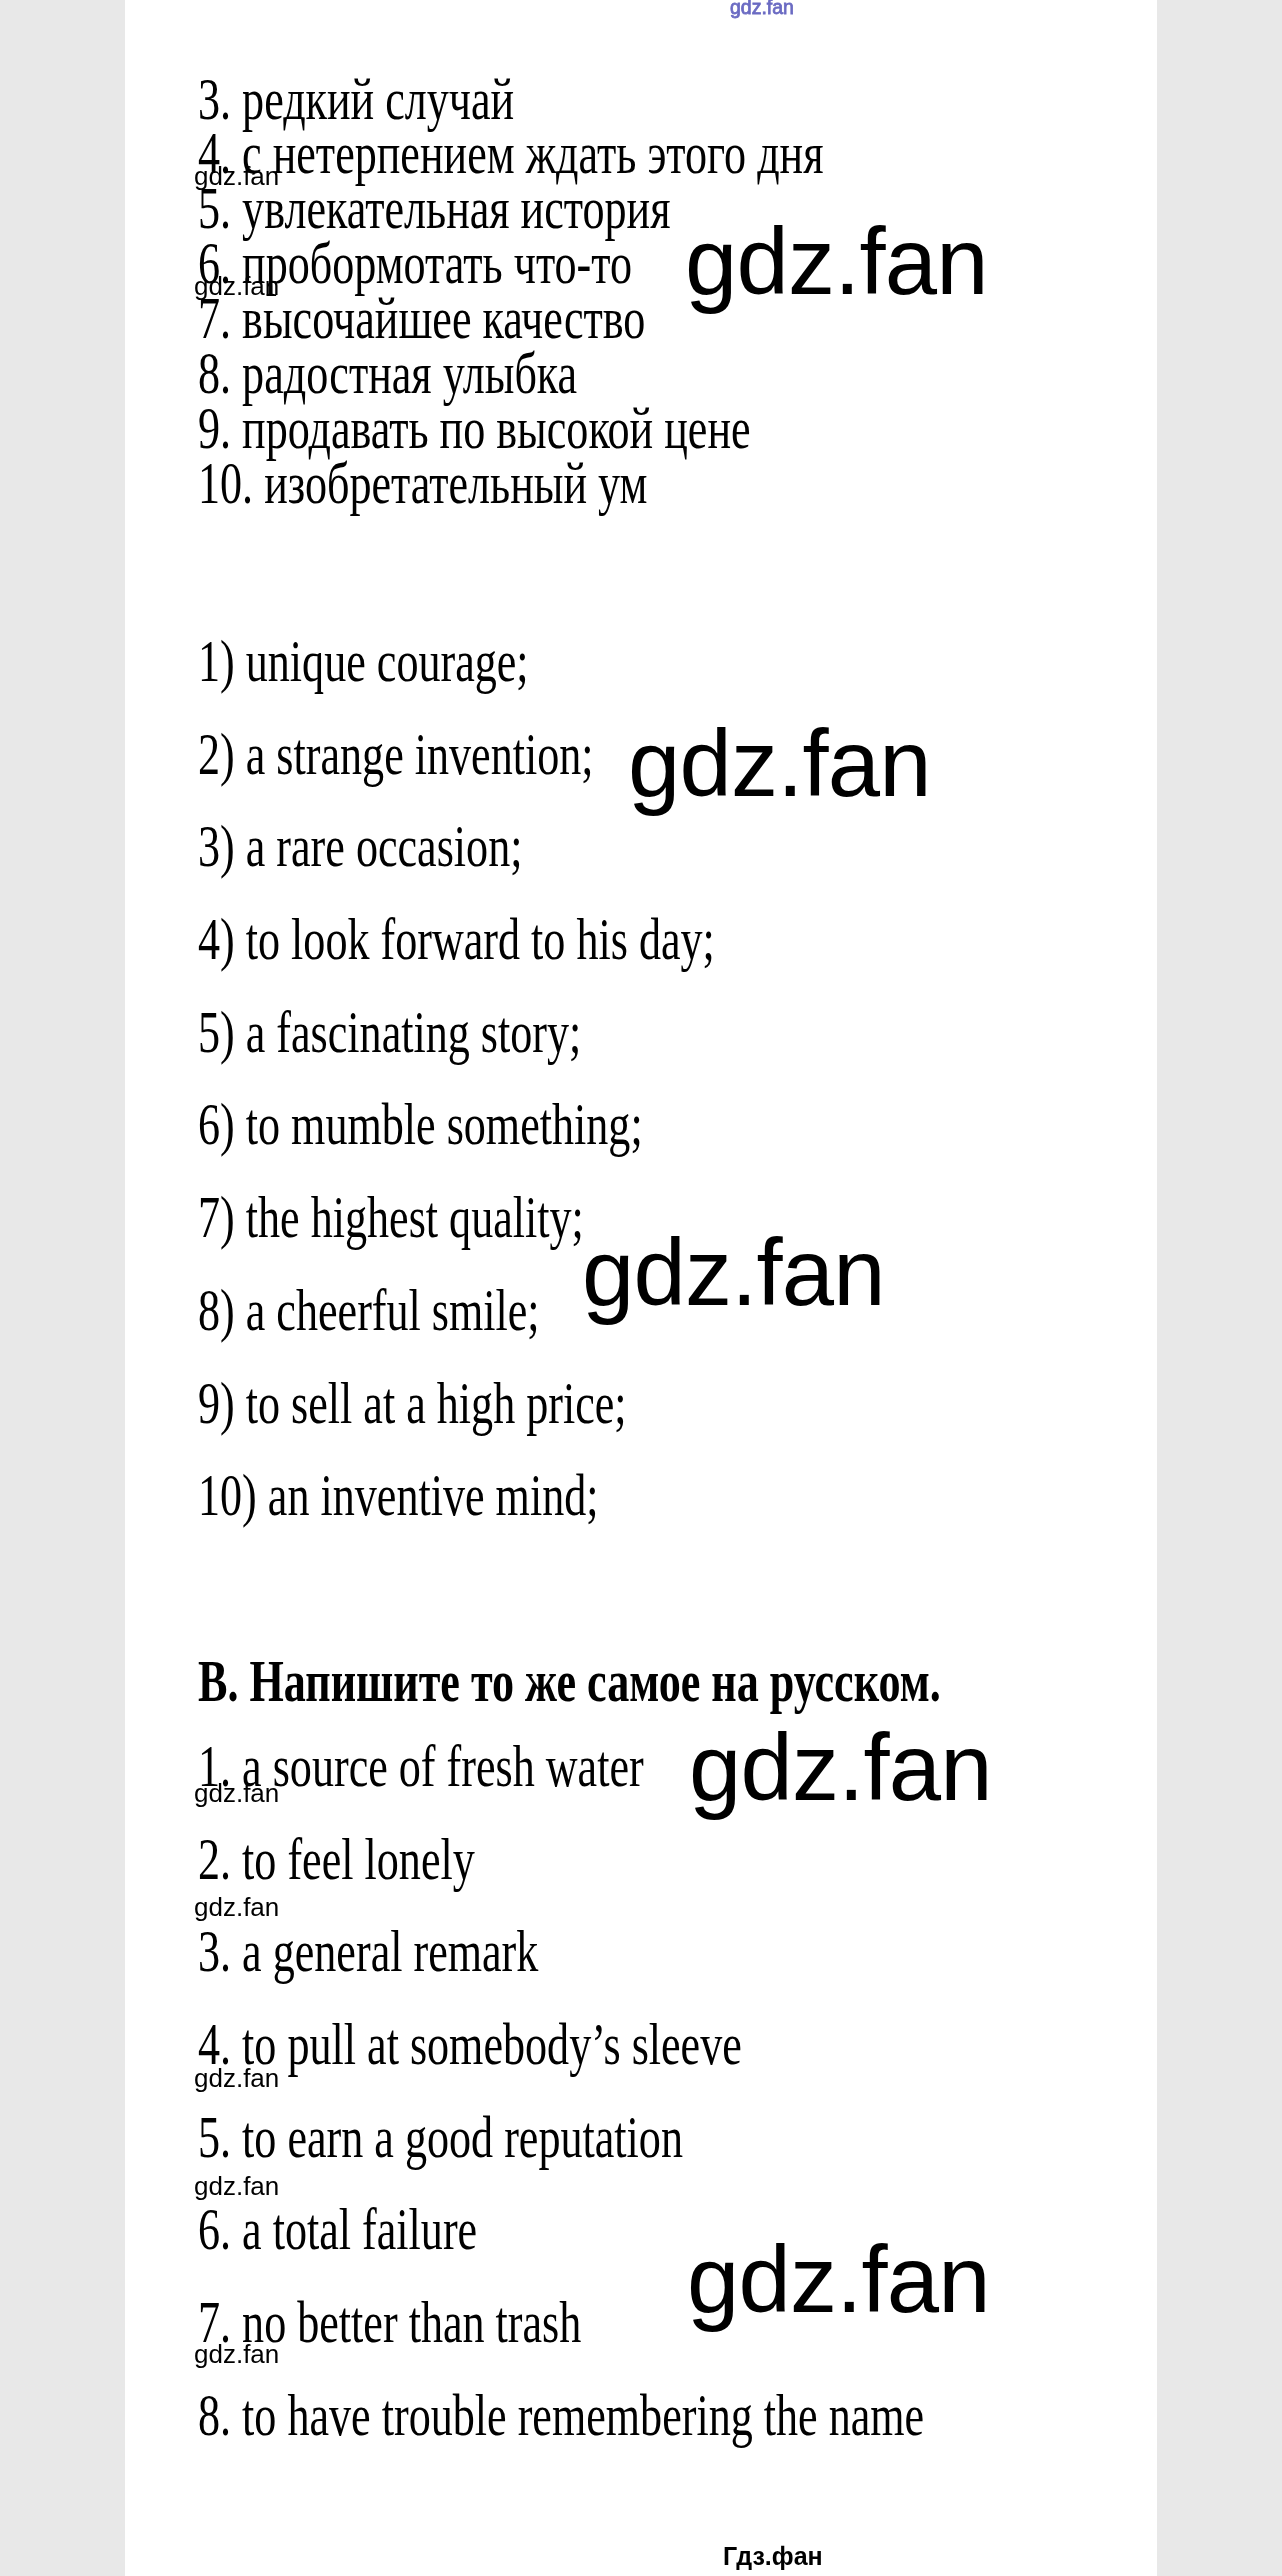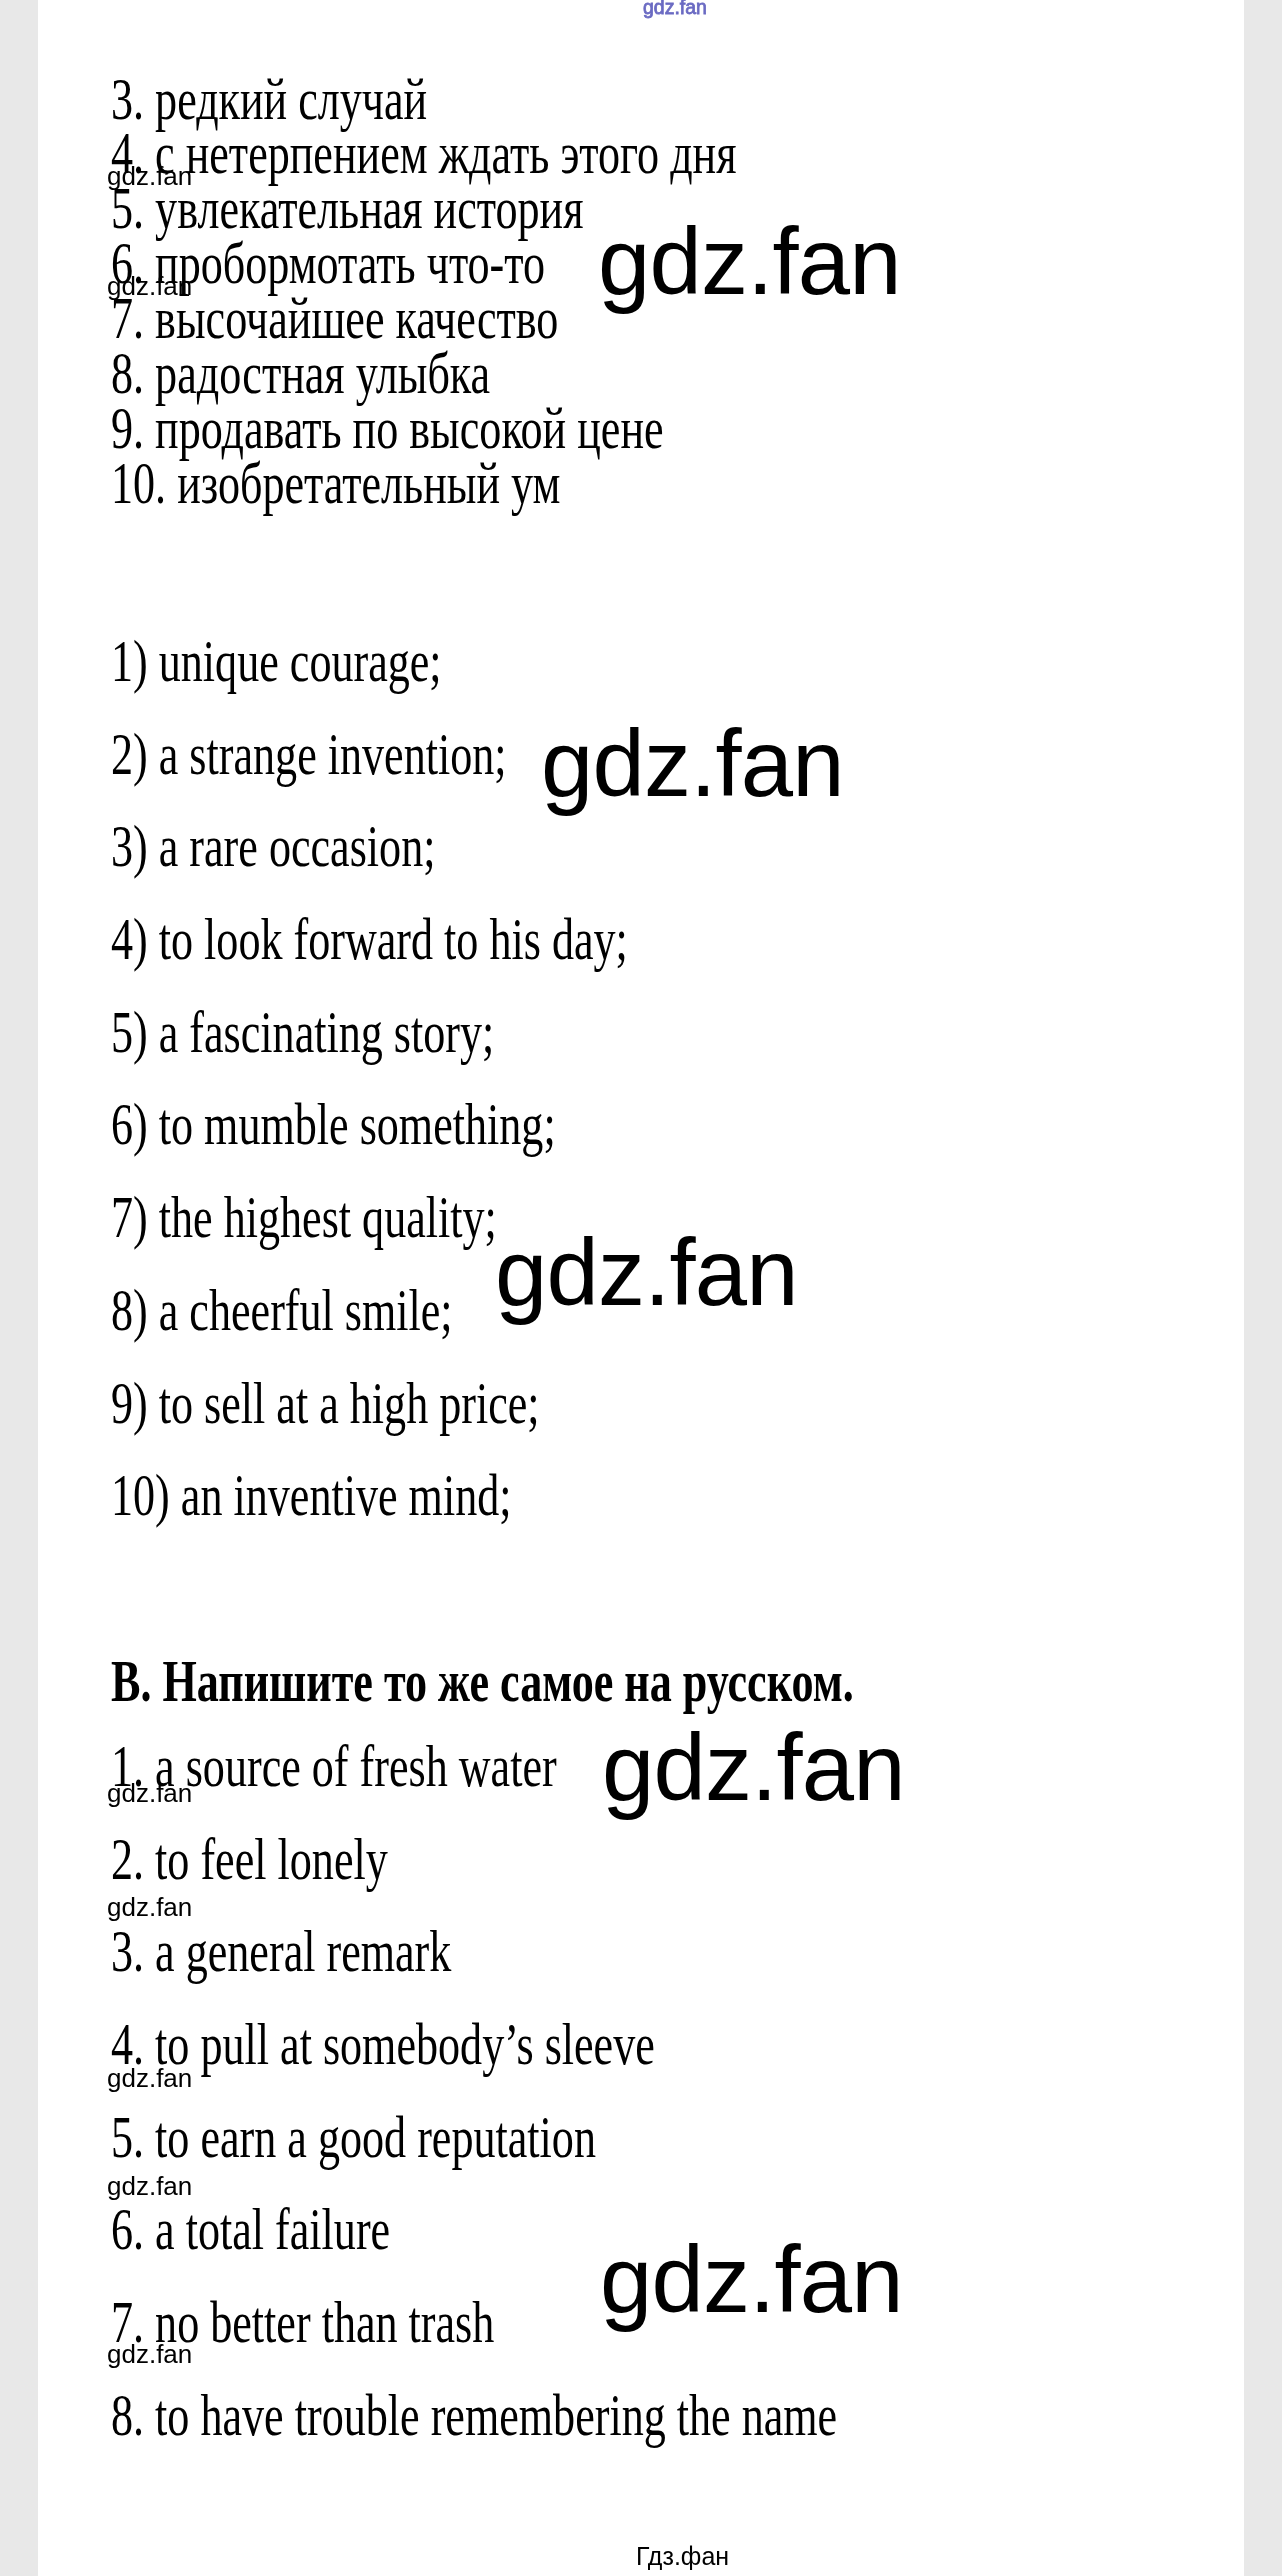--- a/index.html
+++ b/index.html
@@ -4,21 +4,21 @@
 <style>
   :root{
     --background:#ffffff;
     --text:#000000;
     --watermark_accent:#4646bે4;
   }
   *{box-sizing:border-box;}
   html,body{margin:0;padding:0;background:#e8e8e8;}
   .page{
     position:relative;
-    width:1206px;height:2576px;
+    width:1032px;height:2576px;
     background:var(--background,#fff);
     color:var(--text,#000);
     font-family:"Liberation Serif",serif;
     overflow:hidden;
     margin:0 auto;
   }
   
   .txt{
     position:absolute;
     font-size:49px;
@@ -52,20 +52,21 @@
     -webkit-text-stroke:0.8px var(--watermark_accent,#4646b4);
     opacity:.8;
     white-space:nowrap;
   }
   .footer{
     position:absolute;
     font-family:"Liberation Sans",sans-serif;
     font-size:25px;line-height:25px;
     color:var(--text,#000);
     white-space:nowrap;
+    font-weight:bold;
   }
 </style>
 </head>
 <body>
 
 <div class="page">
 
   <span class="wm-top" style="left:605px;top:-2.4px;">gdz.fan</span>
 
   <div class="txt list-ru" style="left:73px;top:71px;">

